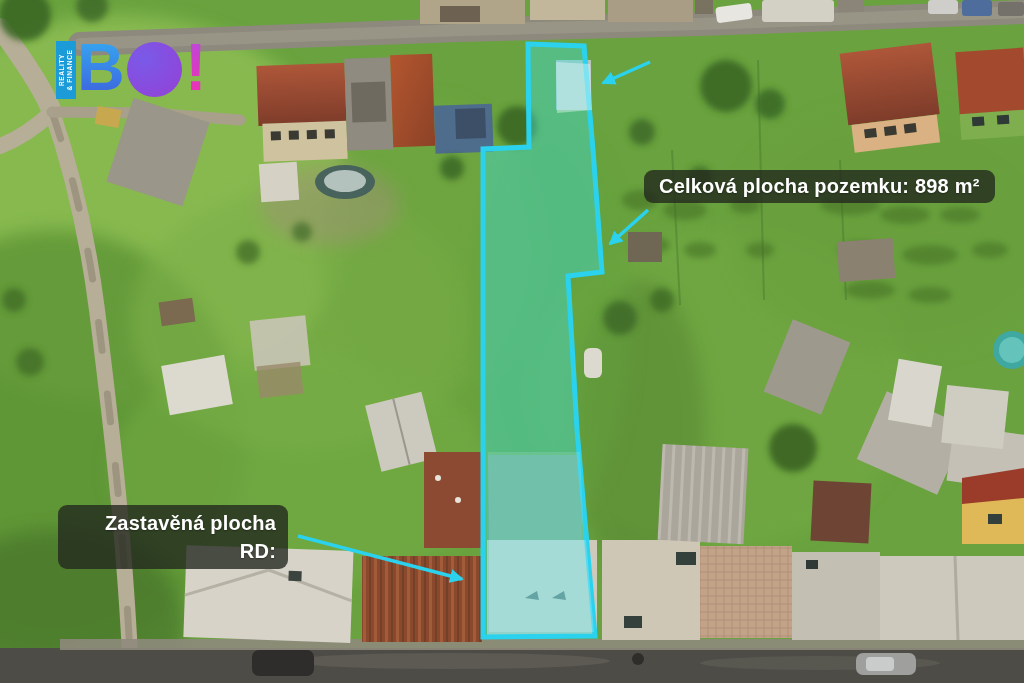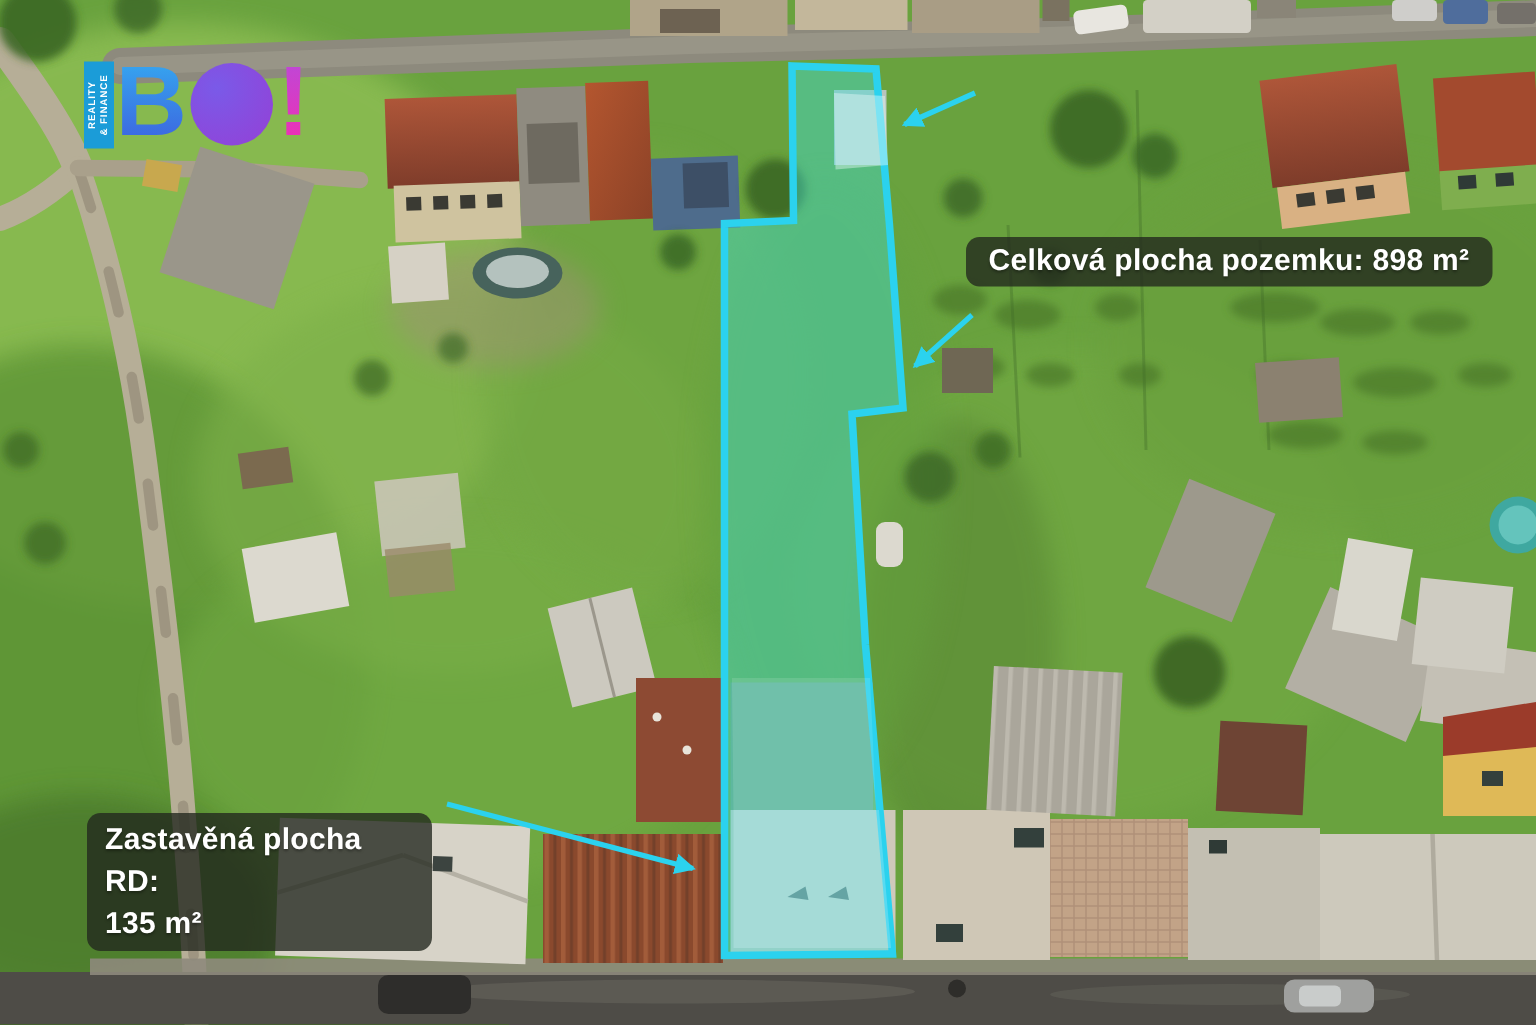--- a/index.html
+++ b/index.html
@@ -17,22 +17,22 @@
     color:var(--label-text);
     font-weight:700;
     font-size:20px;
     border-radius:9px;
     padding:5px 15px;
     letter-spacing:.2px;
     white-space:nowrap;
     text-shadow:0 1px 2px rgba(0,0,0,.35);
   }
   .label-garage { left:653px; top:45px; }
-  .label-total  { left:644px; top:158px; }
-  .label-built  { left:58px; top:505px; width:206px; text-align:left; line-height:28px; padding:4px 12px; white-space:normal;margin-top:37px; }
+  .label-total  { left:644px; top:170px; }
+  .label-built  { left:58px; top:505px; width:206px; text-align:right; line-height:28px; padding:4px 12px; white-space:normal; }
   .label-built span { display:block; }
 
   
   .logo { position:absolute; left:56px; top:37px; height:64px; display:flex; align-items:flex-start; }
   .logo-box {
     width:20px; height:58px; margin-top:4px;
     background:var(--logo-box-blue);
     position:relative; flex:none;
   }
   .logo-tagline {
@@ -310,21 +310,20 @@
       <line class="arrow-line" x1="648" y1="210" x2="610" y2="244" marker-end="url(#arrowhead)"></line>
       <line class="arrow-line" x1="298" y1="536" x2="462" y2="579" marker-end="url(#arrowhead)"></line>
     </g>
   </svg>
 
 
   <div class="label label-total">Celková plocha pozemku: 898 m²</div>
 
   <div class="label label-built">
     <span>Zastavěná plocha RD:</span>
-    <span>135 m²</span>
   </div>
 
   <div class="logo">
     <div class="logo-box">
       <div class="logo-tagline">
         <span>REALITY</span><br>
         <span>&amp; FINANCE</span>
       </div>
     </div>
     <span class="logo-letter logo-b">B</span>

